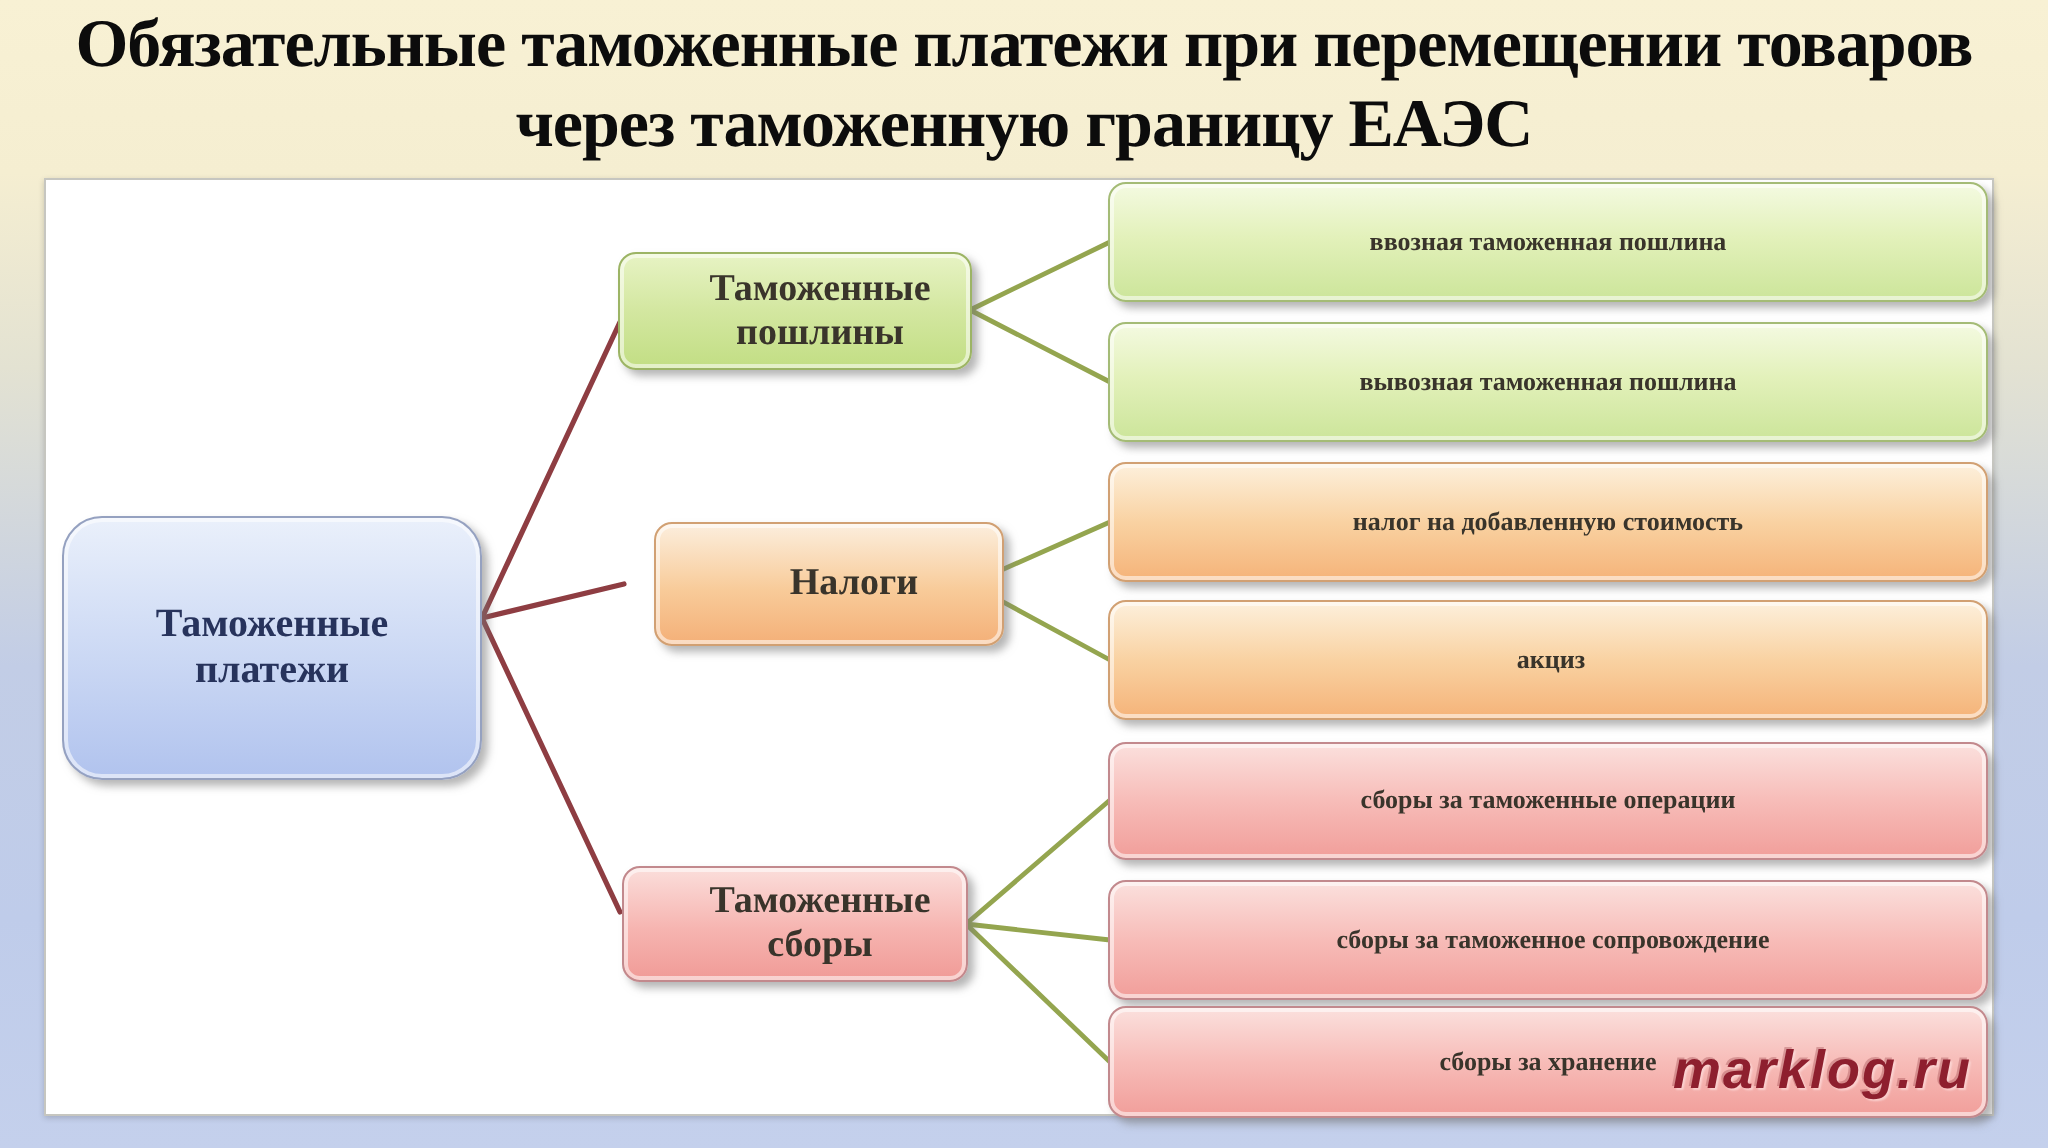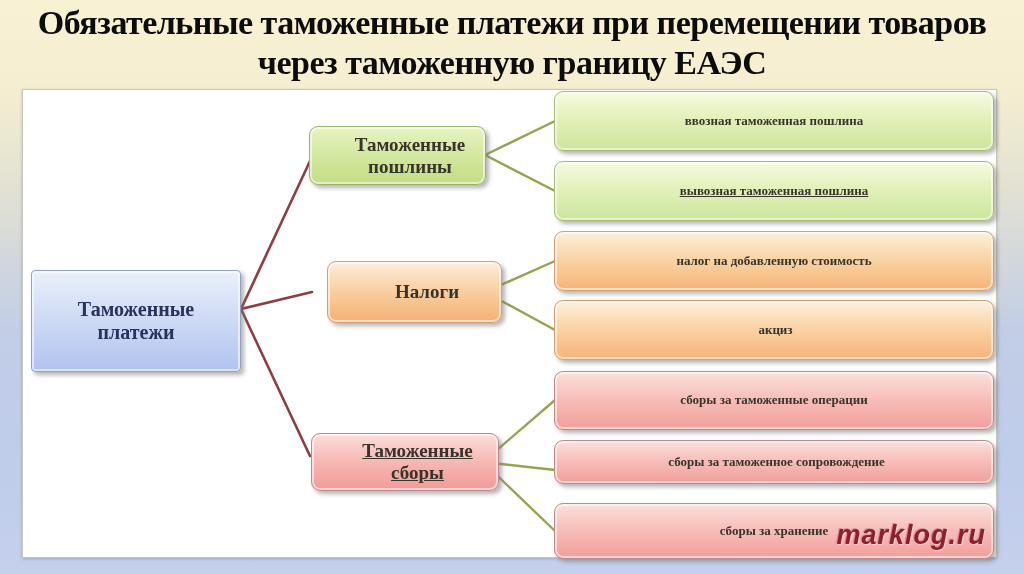--- a/index.html
+++ b/index.html
@@ -49,67 +49,66 @@
     text-align: center;
     font-weight: bold;
     line-height: 1.15;
     border-radius: 9px;
     box-sizing: border-box;
     box-shadow: 3px 3px 4px rgba(120,120,120,0.55),
                 inset 0 0 0 2px rgba(255,255,255,0.55);
     padding: 2px 8px;
   }
   .root-node {
-    left: 8px; top: 180px; width: 210px; height: 102px;
+    left: 8px; top: 168px; width: 210px; height: 132px;
     font-size: 20px;
     color: #27335c;
     background: linear-gradient(180deg, #eaf0fb 0%, #d0dcf5 45%, #b1c3ee 100%);
     border: 1.5px solid #95a1c0;
-    border-radius: 4px;
+    border-radius: 20px;
   }
   .branch { font-size: 19px; color: #39342b; padding-left: 33px; }
   .branch-green {
     left: 286px; top: 36px; width: 177px; height: 59px;
     background: linear-gradient(180deg, #e7f3c4 0%, #d3e7a0 50%, #c2de84 100%);
     border: 1.5px solid #9cb465;
   }
   .branch-orange {
     left: 304px; top: 171px; width: 175px; height: 62px;
     background: linear-gradient(180deg, #fceedd 0%, #f8cb99 55%, #f4b078 100%);
     border: 1.5px solid #d1a073;
   }
   .branch-pink {
-    left: 288px; top: 343px; width: 188px; height: 58px;
+    left: 288px; top: 343px; width: 173px; height: 58px;
     background: linear-gradient(180deg, #fbdedb 0%, #f6b4b0 55%, #f09b97 100%);
     border: 1.5px solid #c2898d;
-    text-decoration: underline;
   }
   .leaf {
     left: 531px; width: 440px;
     font-size: 13px;
     color: #39342b;
   }
   .leaf-green {
     background: linear-gradient(180deg, #f4fae1 0%, #e3f1bb 45%, #cce59a 100%);
     border: 1.5px solid #a4bb76;
   }
   .leaf-orange {
     background: linear-gradient(180deg, #fdf0dc 0%, #f9d2a2 50%, #f5b379 100%);
     border: 1.5px solid #d1a073;
   }
   .leaf-pink {
     background: linear-gradient(180deg, #fbe0dd 0%, #f7bcb8 50%, #f19e9a 100%);
     border: 1.5px solid #c2898d;
   }
   #leaf-1 { top: 1px;   height: 60px; }
-  #leaf-2 { top: 71px;  height: 60px; text-decoration: underline; }
+  #leaf-2 { top: 71px;  height: 60px; }
   #leaf-3 { top: 141px; height: 60px; }
   #leaf-4 { top: 210px; height: 60px; padding-left: 11px; }
   #leaf-5 { top: 281px; height: 59px; }
-  #leaf-6 { top: 350px; height: 44px; padding-left: 13px; }
+  #leaf-6 { top: 350px; height: 60px; padding-left: 13px; }
   #leaf-7 { top: 413px; height: 56px; }
   .watermark {
     position: absolute;
     right: 10px; top: 430px;
     font-family: "Liberation Sans", sans-serif;
     font-style: italic;
     font-weight: bold;
     font-size: 27px;
     letter-spacing: 1px;
     color: #8e1f2e;

